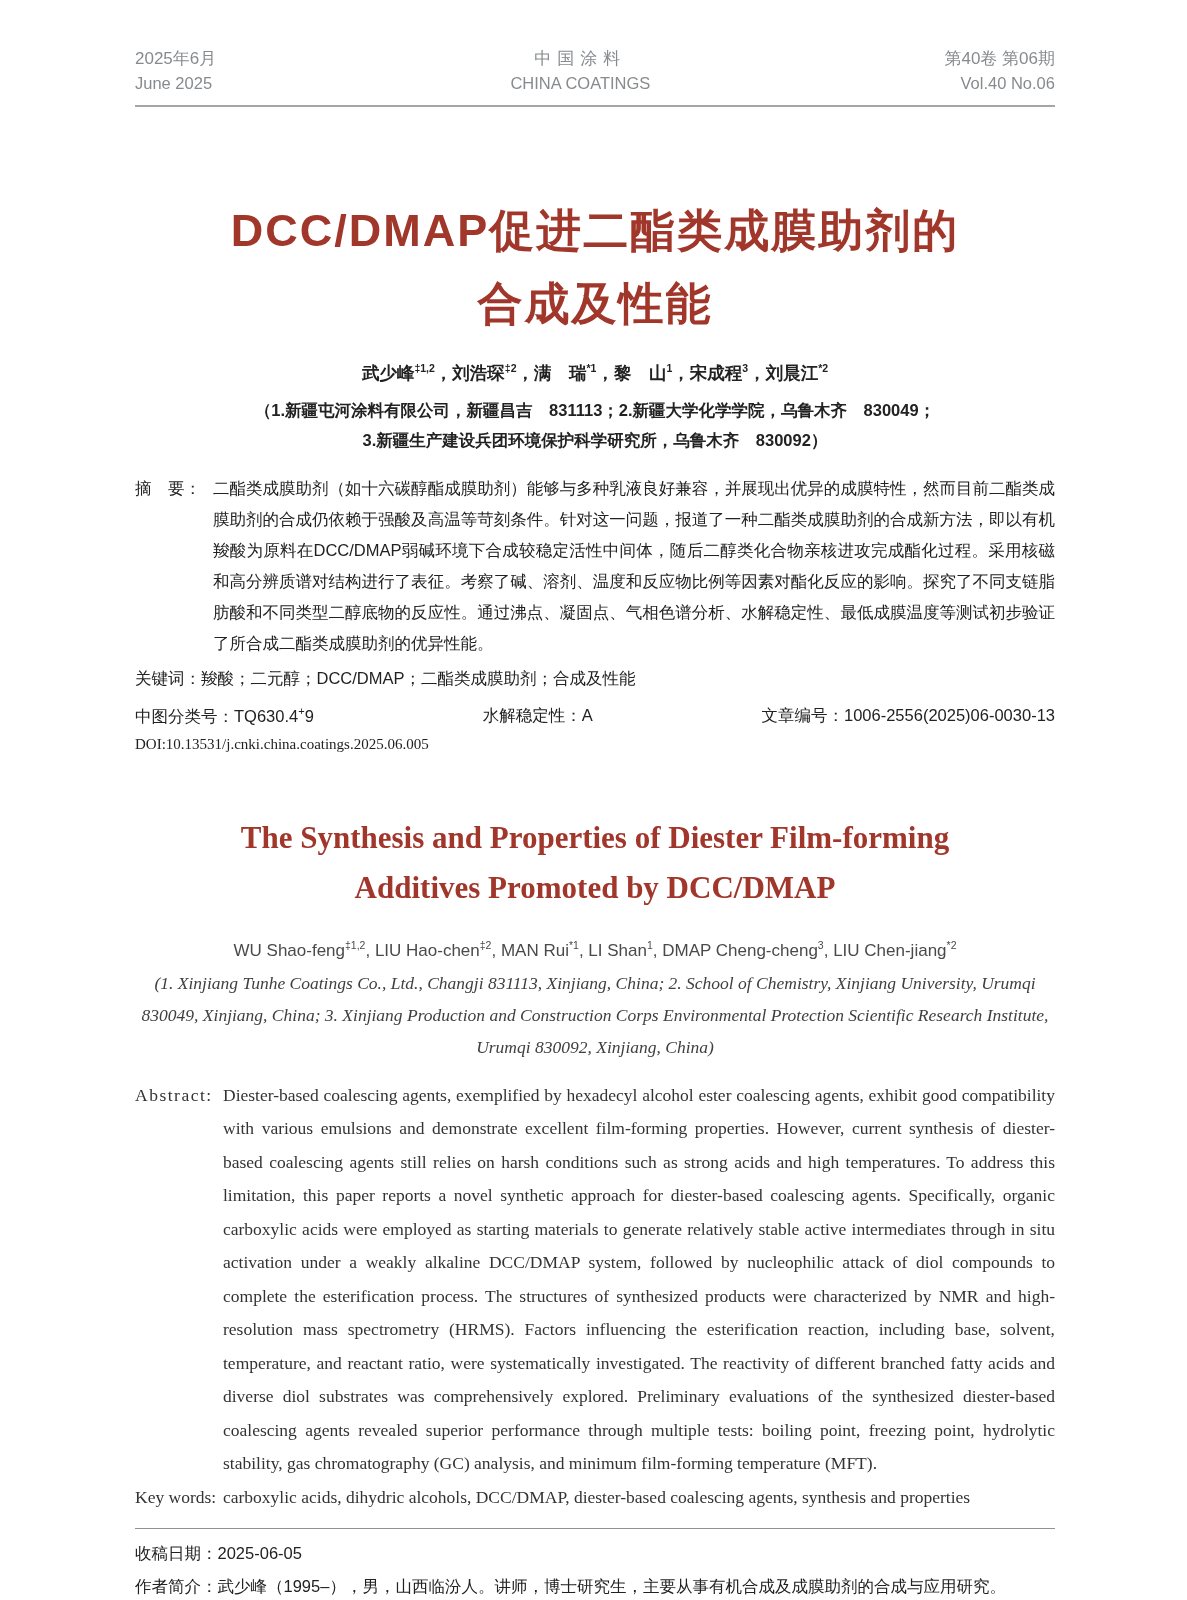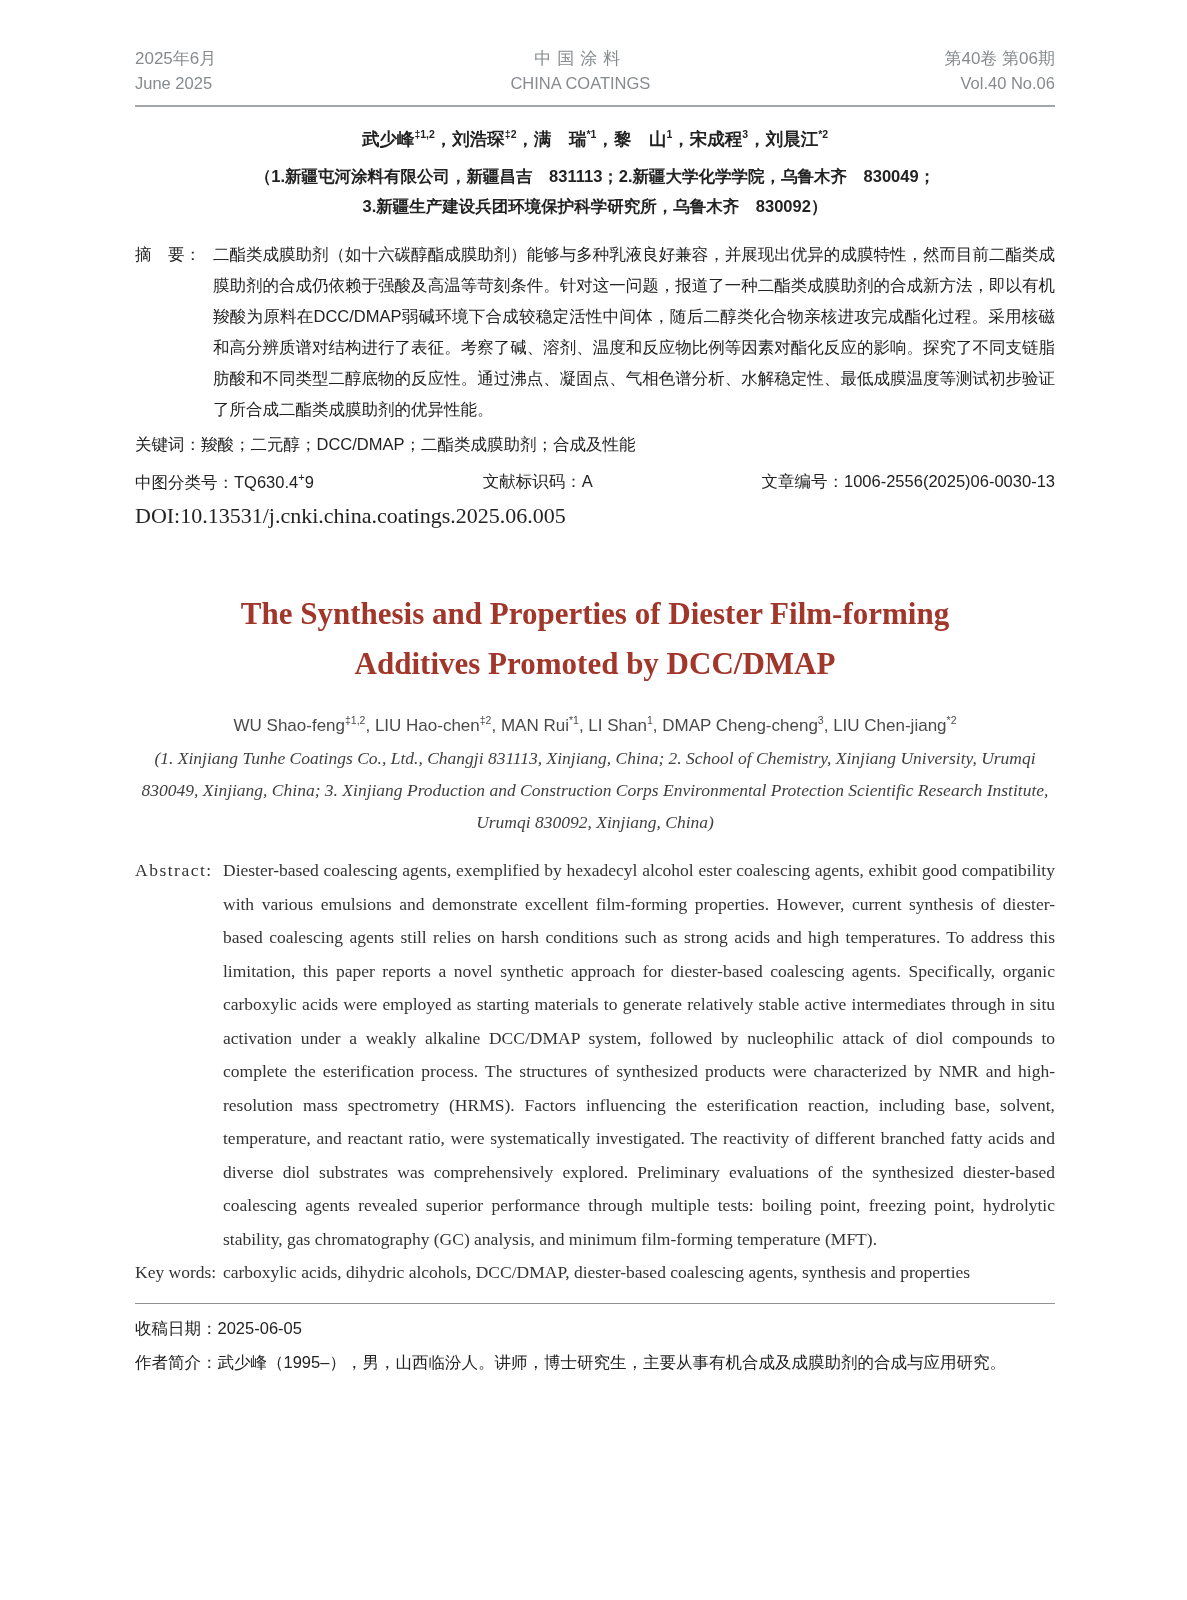--- a/index.html
+++ b/index.html
@@ -28,21 +28,21 @@
   
   .abs-cn{margin-top:18px;display:flex;font-size:16.5px;line-height:31px;color:#222;justify-content:space-between;}
   .abs-cn .label{flex:0 0 78px;}
   .abs-cn .text{flex:1;text-align:justify;}
 
   .kw-cn{margin-top:4px;font-size:16.5px;line-height:30px;color:#222;}
 
   .meta-row{margin-top:12px;display:flex;justify-content:space-between;font-size:16.5px;color:#222;gap:16px;}
   .meta-row sup{font-size:11px;}
 
-  .doi{margin-top:9px;font-family:"Liberation Serif",serif;font-size:22px;color:#222;}
+  .doi{margin-top:9px;font-family:"Liberation Serif",serif;font-size:15px;color:#222;}
 
   
   .en-title{margin-top:60px;text-align:center;color:#a1362b;font-family:"Liberation Serif",serif;font-weight:700;font-size:31px;line-height:50px;}
 
   .authors-en{margin-top:26px;text-align:center;font-size:17px;color:#4a4a4a;}
   .aff-en{margin-top:6px;text-align:center;font-family:"Liberation Serif",serif;font-style:italic;font-size:17.5px;line-height:32px;color:#3f3f3f;}
 
   .abs-en{margin-top:16px;display:flex;font-family:"Liberation Serif",serif;font-size:17.5px;line-height:33.5px;color:#333;}
   .abs-en .label{flex:0 0 88px;letter-spacing:1.5px;}
   .abs-en .text{flex:1;text-align:justify;}
@@ -69,40 +69,44 @@
       <div class="cn">中国涂料</div>
       <div>CHINA COATINGS</div>
     </div>
     <div class="col right">
       <div class="cn">第40卷 第06期</div>
       <div>Vol.40  No.06</div>
     </div>
   </div>
   <hr class="header-rule">
 
+  <div class="cn-title">
+    <div>DCC/DMAP促进二酯类成膜助剂的</div>
+    <div>合成及性能</div>
+  </div>
 
   <div class="authors-cn">
     <span><span>武少峰</span><sup>‡1,2</sup><span>，</span></span><span><span>刘浩琛</span><sup>‡2</sup><span>，</span></span><span><span>满　瑞</span><sup>*1</sup><span>，</span></span><span><span>黎　山</span><sup>1</sup><span>，</span></span><span><span>宋成程</span><sup>3</sup><span>，</span></span><span><span>刘晨江</span><sup>*2</sup><span></span></span>
   </div>
 
   <div class="aff-cn">
     <div>（1.新疆屯河涂料有限公司，新疆昌吉　831113；2.新疆大学化学学院，乌鲁木齐　830049；</div>
     <div>3.新疆生产建设兵团环境保护科学研究所，乌鲁木齐　830092）</div>
   </div>
 
   <div class="abs-cn">
     <div class="label">摘　要：</div>
     <div class="text">二酯类成膜助剂（如十六碳醇酯成膜助剂）能够与多种乳液良好兼容，并展现出优异的成膜特性，然而目前二酯类成膜助剂的合成仍依赖于强酸及高温等苛刻条件。针对这一问题，报道了一种二酯类成膜助剂的合成新方法，即以有机羧酸为原料在DCC/DMAP弱碱环境下合成较稳定活性中间体，随后二醇类化合物亲核进攻完成酯化过程。采用核磁和高分辨质谱对结构进行了表征。考察了碱、溶剂、温度和反应物比例等因素对酯化反应的影响。探究了不同支链脂肪酸和不同类型二醇底物的反应性。通过沸点、凝固点、气相色谱分析、水解稳定性、最低成膜温度等测试初步验证了所合成二酯类成膜助剂的优异性能。</div>
   </div>
 
   <div class="kw-cn">关键词：羧酸；二元醇；DCC/DMAP；二酯类成膜助剂；合成及性能</div>
 
   <div class="meta-row">
     <div><span>中图分类号：TQ630.4</span><sup>+</sup><span>9</span></div>
-    <div>文献标识码：A</div>
+    <div>水解稳定性：A</div>
     <div>文章编号：1006-2556(2025)06-0030-13</div>
   </div>
 
   <div class="doi">DOI:10.13531/j.cnki.china.coatings.2025.06.005</div>
 
   <div class="en-title">
     <div>The Synthesis and Properties of Diester Film-forming</div>
     <div>Additives Promoted by DCC/DMAP</div>
   </div>
 

